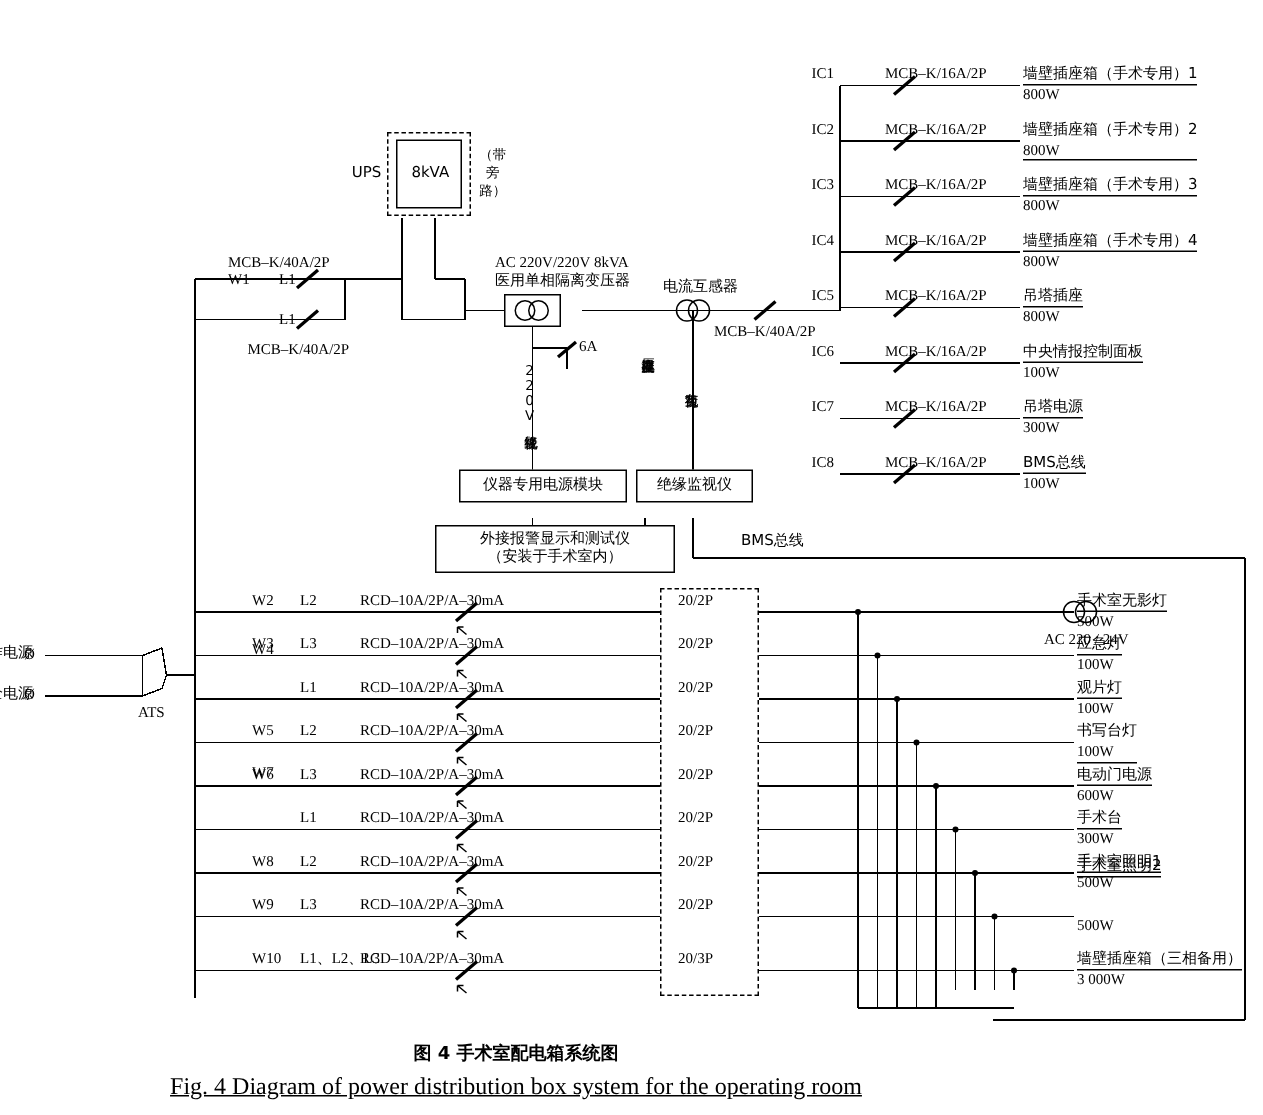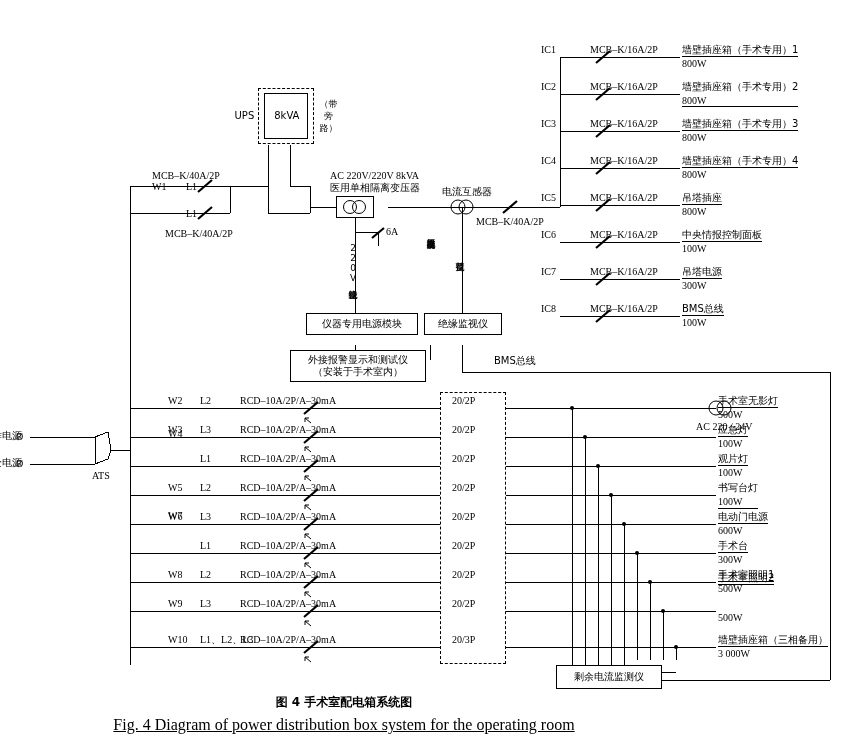--- a/index.html
+++ b/index.html
@@ -221,26 +221,23 @@
       <circle cx="21" cy="8" r="6.5" fill="none" stroke="#000"></circle>
     </svg>
   </div>
 
   <div class="box" style="left:306px;top:313px;width:112px;height:22px;">
     <span>仪器专用电源模块</span>
   </div>
   <div class="box" style="left:424px;top:313px;width:78px;height:22px;">
     <span>绝缘监视仪</span>
   </div>
-  <div class="box" style="left:290px;top:350px;width:136px;height:32px;flex-direction:column;">
+  <div class="box" style="left:290px;top:350px;width:160px;height:32px;flex-direction:column;">
     <span>外接报警显示和测试仪</span>
     <span>（安装于手术室内）</span>
-  </div>
-  <div class="box" style="left:556px;top:665px;width:106px;height:24px;">
-    <span>剩余电流监测仪</span>
   </div>
 
   <div class="dash" style="left:440px;top:392px;width:66px;height:272px;"></div>
 
   <div class="t cn" style="left:26px;top:430px;transform:translateX(-100%);padding-right:4px;">工作电源</div>
   <div class="t cn" style="left:26px;top:457px;transform:translateX(-100%);padding-right:4px;">安全电源</div>
   <div class="t" style="left:92px;top:470px;">ATS</div>
   <div class="t" style="left:16px;top:431px;">Ø</div>
   <div class="t" style="left:16px;top:458px;">Ø</div>
 

